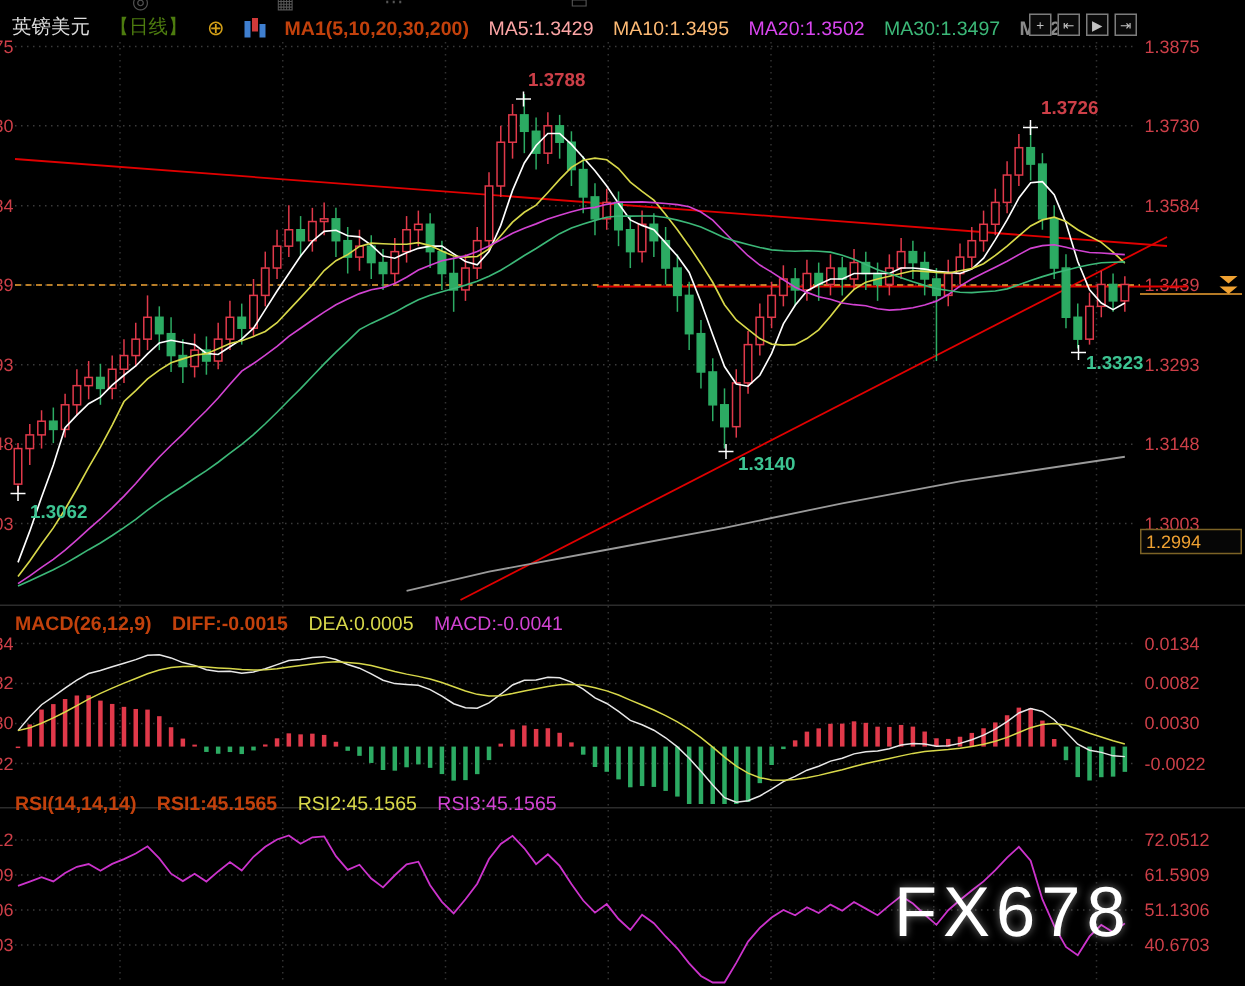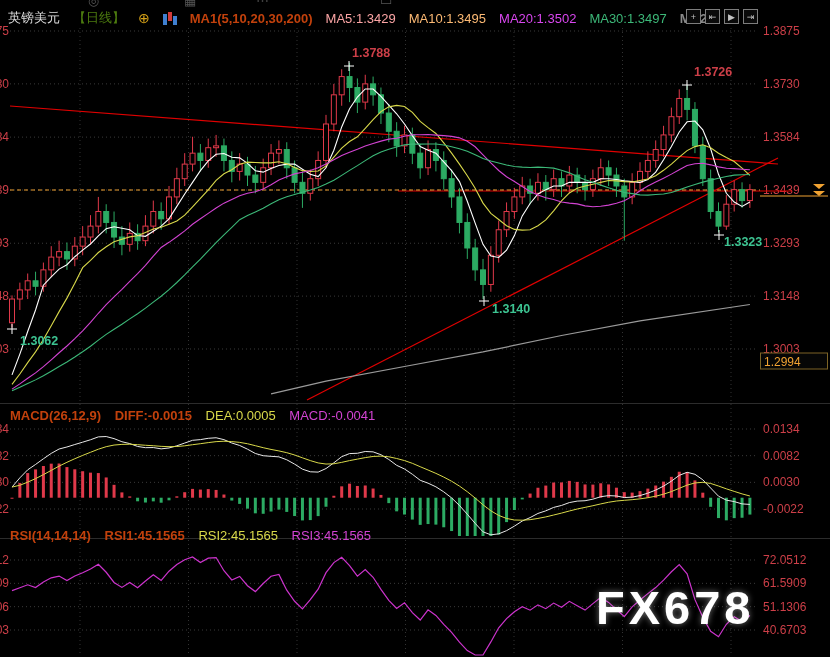--- a/index.html
+++ b/index.html
@@ -18,21 +18,21 @@
   .clip-frag{position:absolute;top:-7px;color:#555;font-size:13px;z-index:4;}
   .tool-icons{position:absolute;left:686px;top:9px;display:flex;gap:4px;z-index:5;}
   .tool-icons .tbox{width:15px;height:15px;border:1px solid #7d7d7d;color:#c2c2c2;font-size:9px;
                     line-height:14px;text-align:center;box-sizing:border-box;background:#0a0a0a;}
   .ind-header{position:absolute;left:10px;font-size:13px;white-space:nowrap;z-index:5;}
   .macd-header{top:408px;}
   .rsi-header{top:528px;}
   .c-white{color:#c2410c;font-weight:bold;} .c-yellow{color:#d8d84a;} .c-magenta{color:#d243d2;}
   .ind-header span{margin-right:10px;}
   .watermark{position:absolute;left:596px;top:580px;font-size:47px;color:#fff;
-             letter-spacing:4px;z-index:6;text-shadow:0 0 6px rgba(255,255,255,.45);font-weight:bold;}
+             letter-spacing:4px;z-index:6;text-shadow:0 0 6px rgba(255,255,255,.45);}
 </style>
 </head>
 <body>
 
 <div class="screen">
 
   <svg id="chart" width="830" height="657">
       <line x1="80" y1="28" x2="80" y2="655" stroke="#323232" stroke-dasharray="1 3"></line>
       <line x1="188.5" y1="28" x2="188.5" y2="655" stroke="#323232" stroke-dasharray="1 3"></line>
       <line x1="297" y1="28" x2="297" y2="655" stroke="#323232" stroke-dasharray="1 3"></line>

